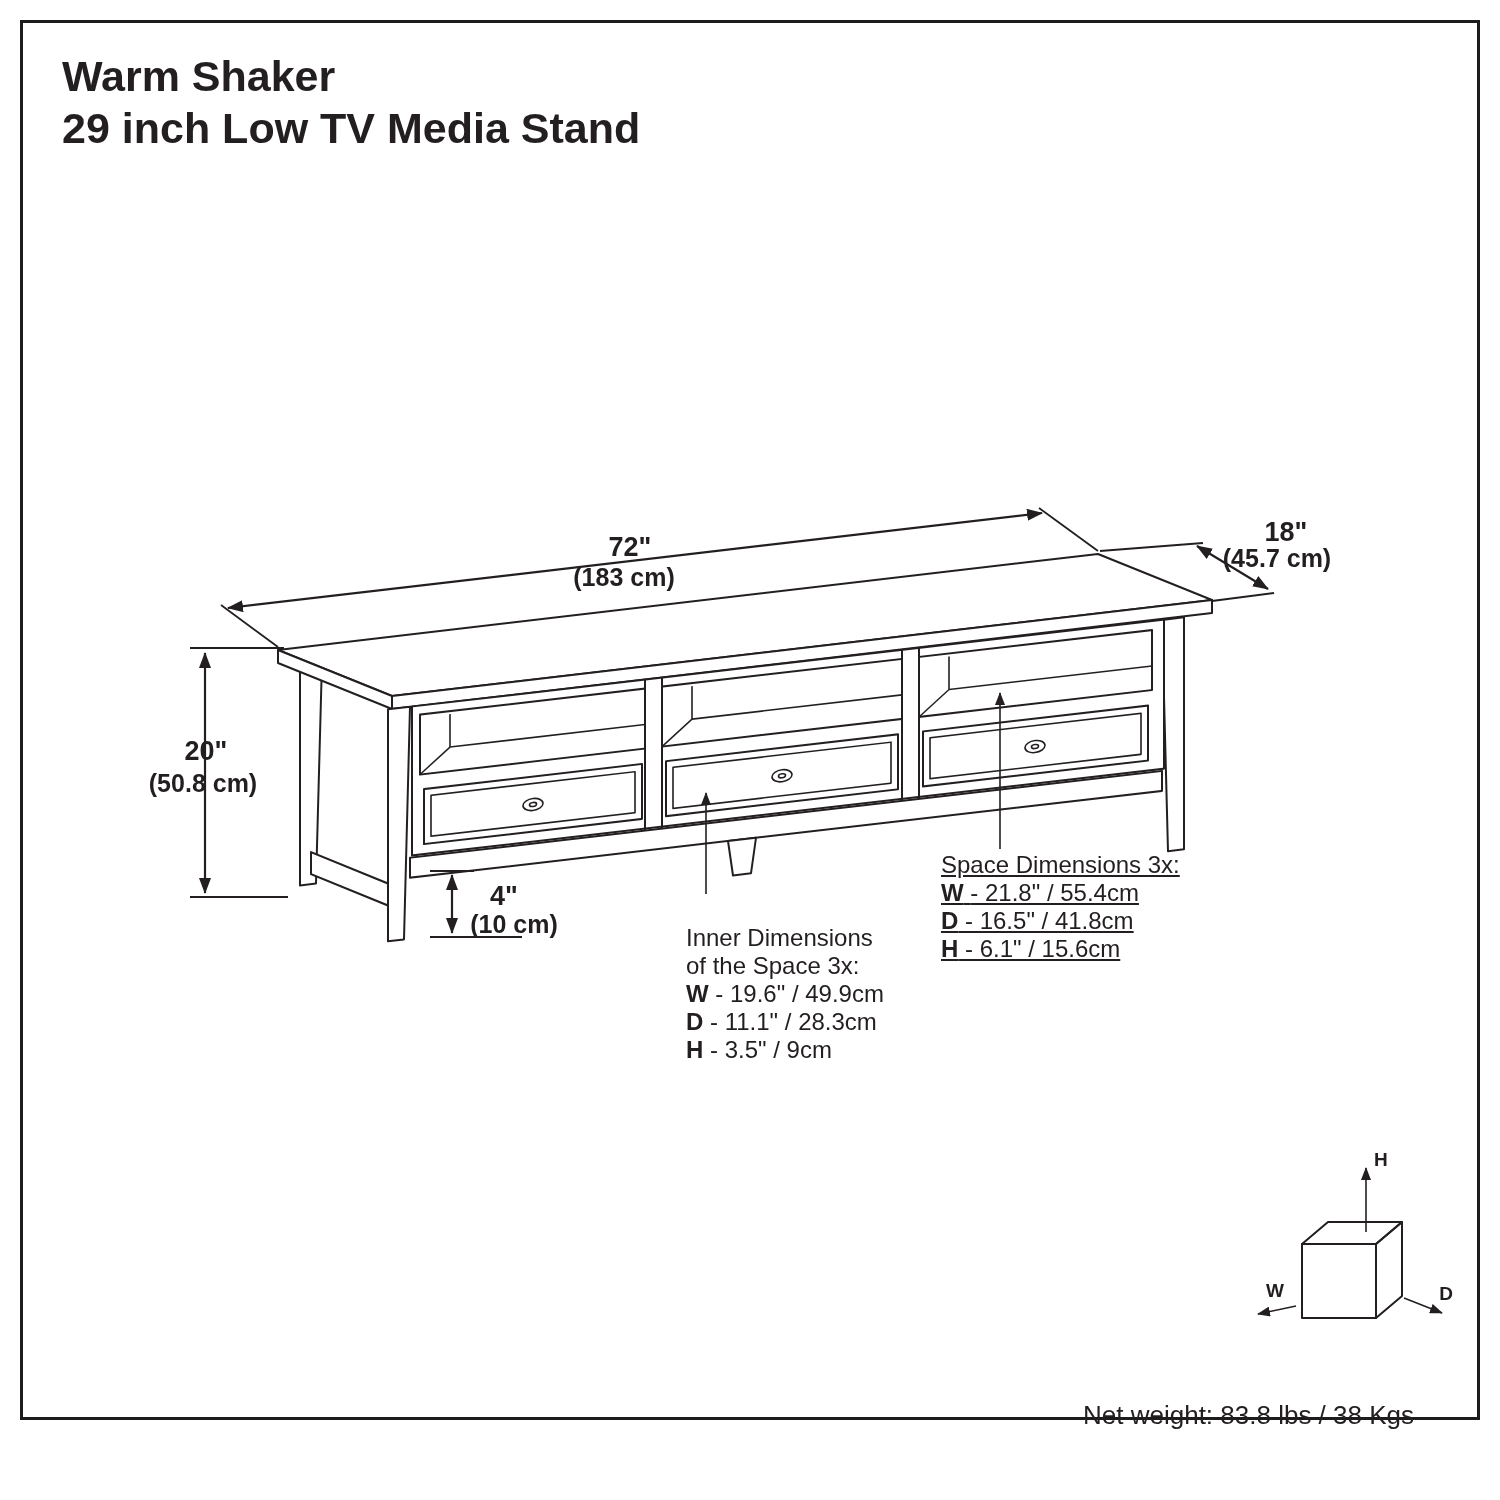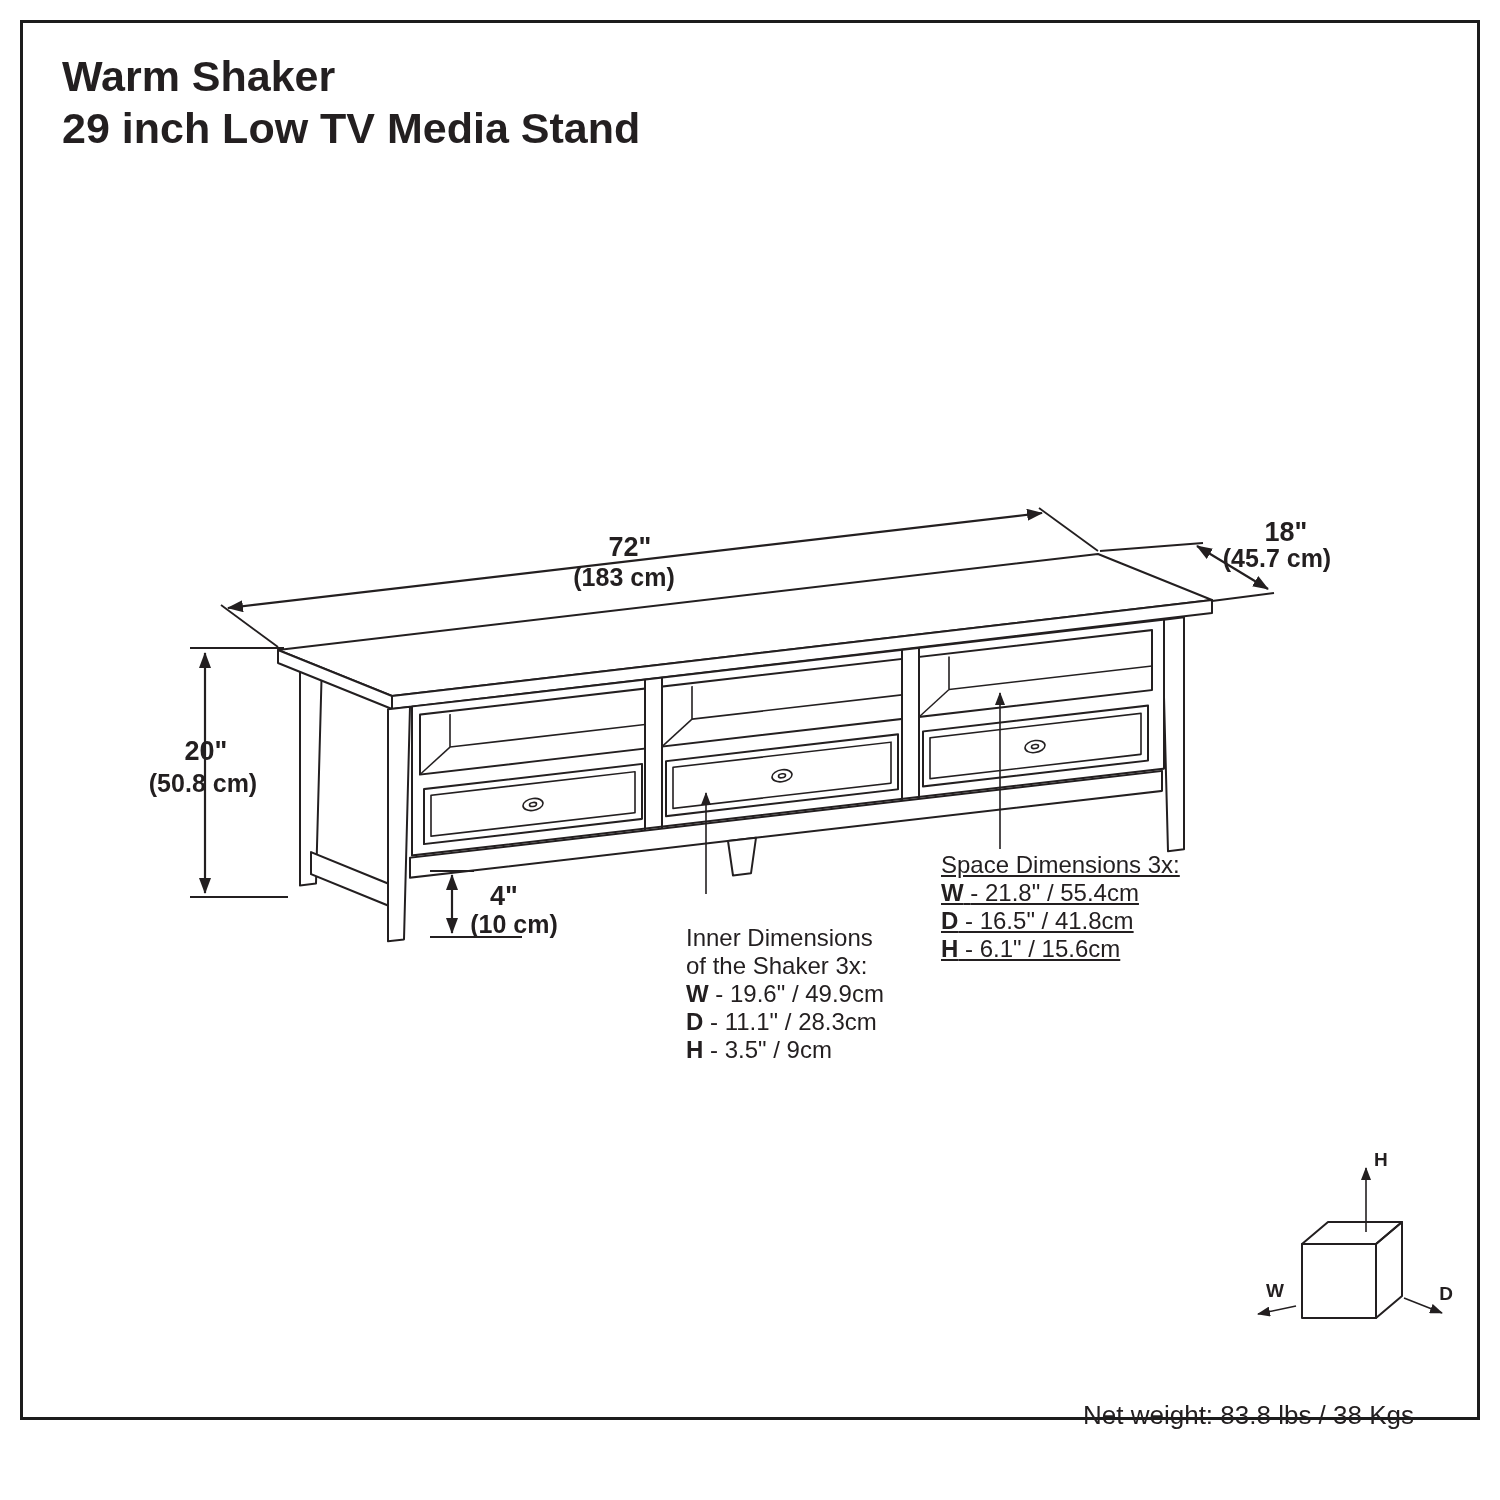--- a/index.html
+++ b/index.html
@@ -157,21 +157,21 @@
       <line class="ln thin" x1="1296" y1="1306" x2="1258" y2="1314" marker-end="url(#ahs)"></line>
       <line class="ln thin" x1="1404" y1="1298" x2="1442" y2="1313" marker-end="url(#ahs)"></line>
       <text class="ax" x="1374" y="1166" text-anchor="start">H</text>
       <text class="ax" x="1275" y="1297" text-anchor="middle">W</text>
       <text class="ax" x="1446" y="1300" text-anchor="middle">D</text>
     </g>
   </svg>
 
   <div class="note" style="left:686px; top:897px;margin-top:27px;">
     <div>Inner Dimensions</div>
-    <div>of the Shaker 3x:</div>
+    <div>of the Space 3x:</div>
     <div><b>W</b> <span>- 19.6" / 49.9cm</span></div>
     <div><b>D</b> <span>- 11.1" / 28.3cm</span></div>
     <div><b>H</b> <span>- 3.5" / 9cm</span></div>
   </div>
 
   <div class="note" style="left:941px; top:851px;text-decoration:underline;">
     <div>Space Dimensions 3x:</div>
     <div><b>W</b> <span>- 21.8" / 55.4cm</span></div>
     <div><b>D</b> <span>- 16.5" / 41.8cm</span></div>
     <div><b>H</b> <span>- 6.1" / 15.6cm</span></div>

